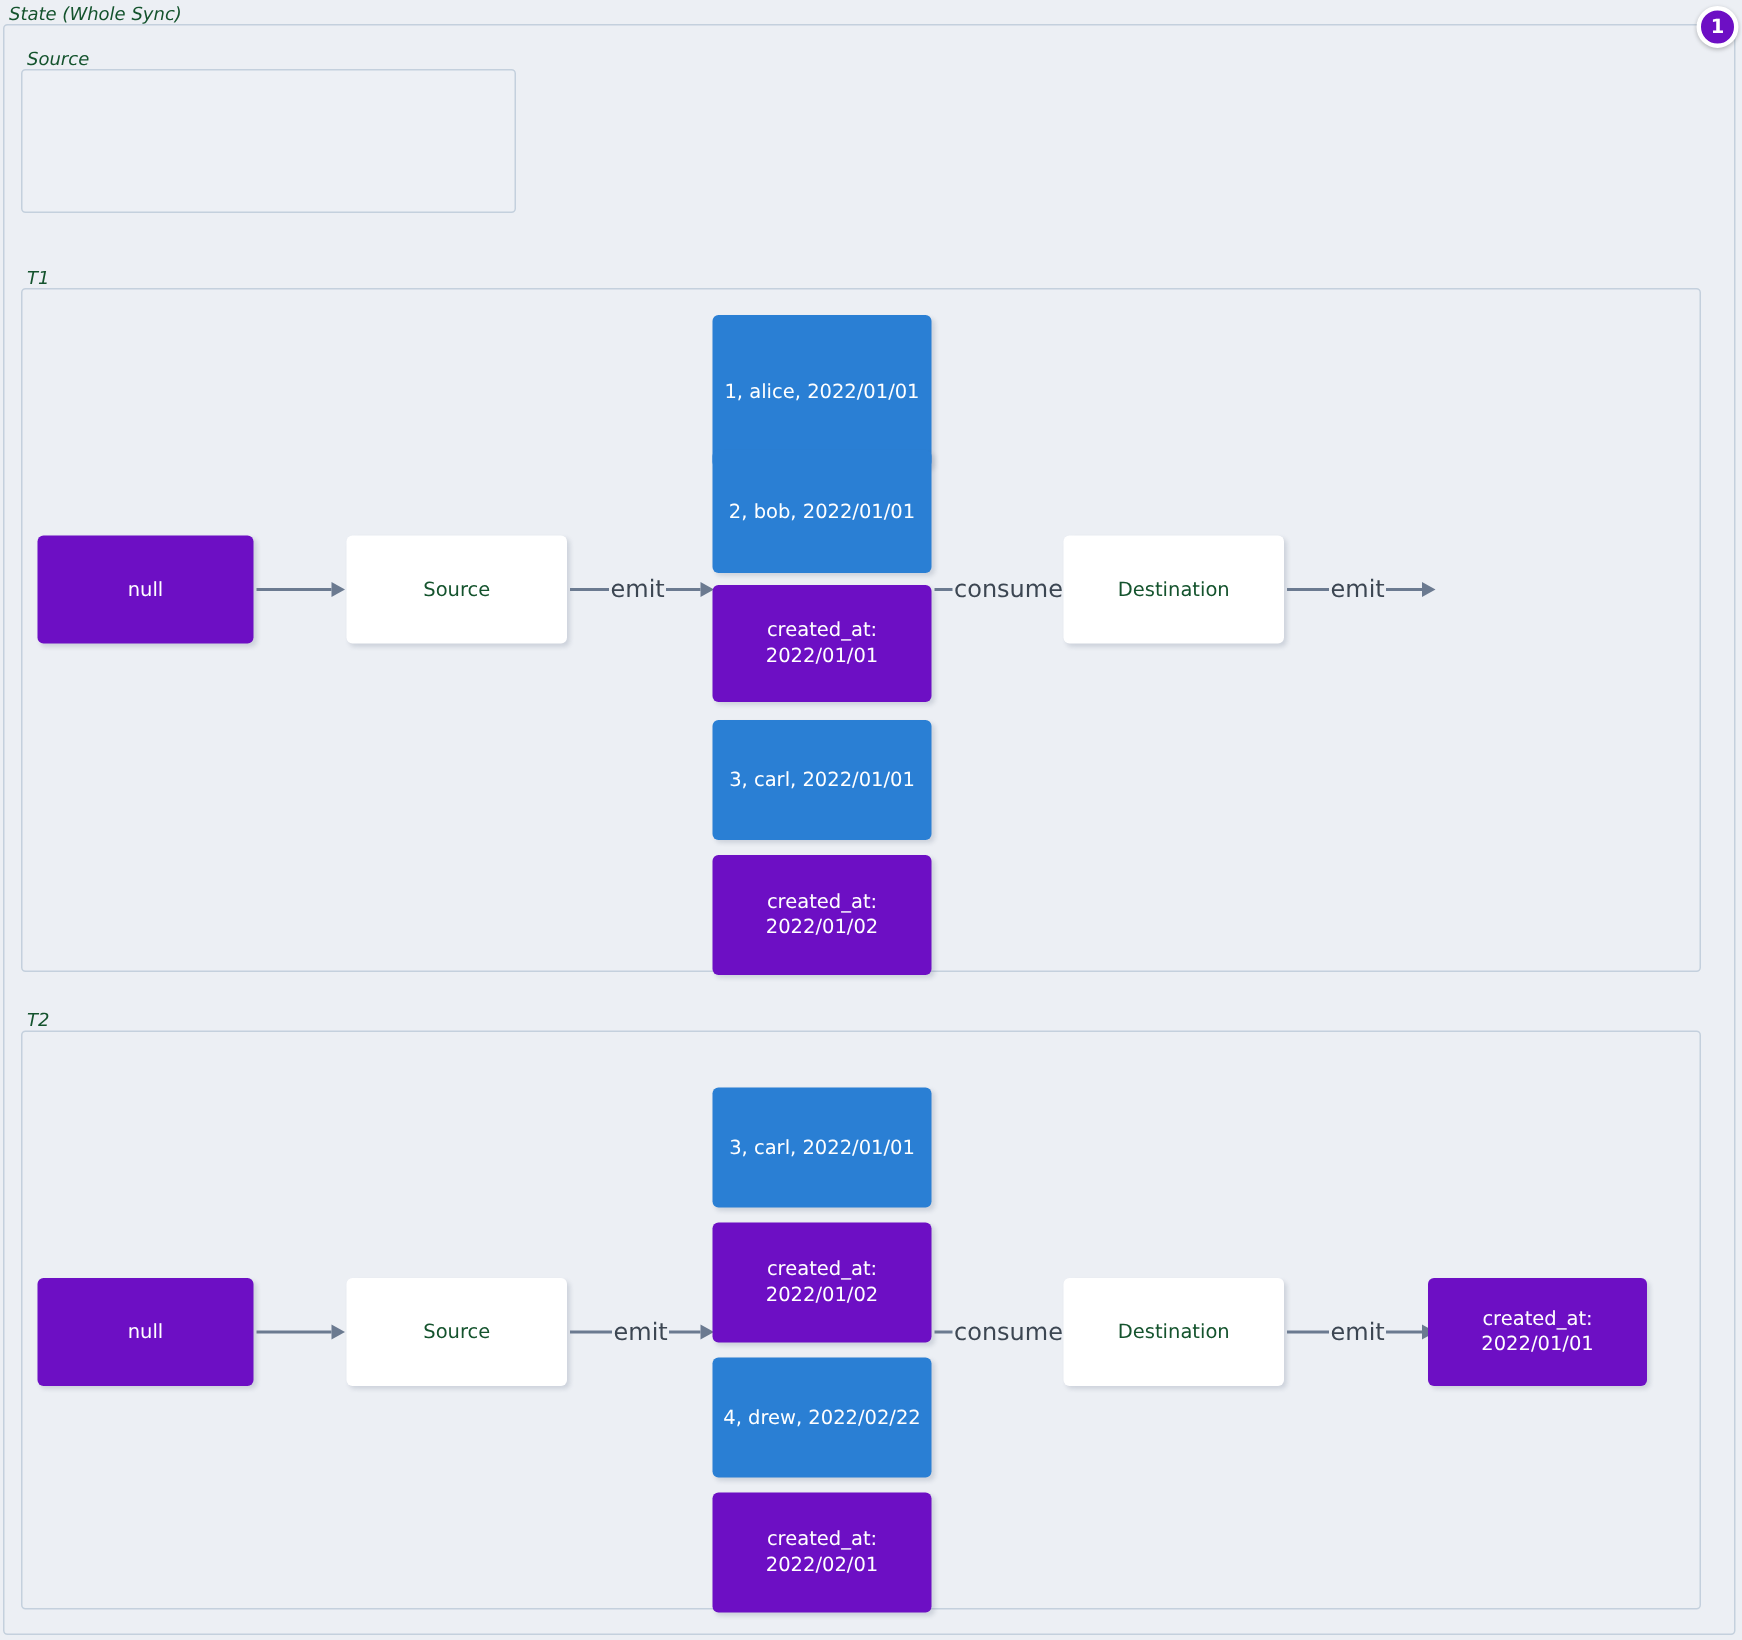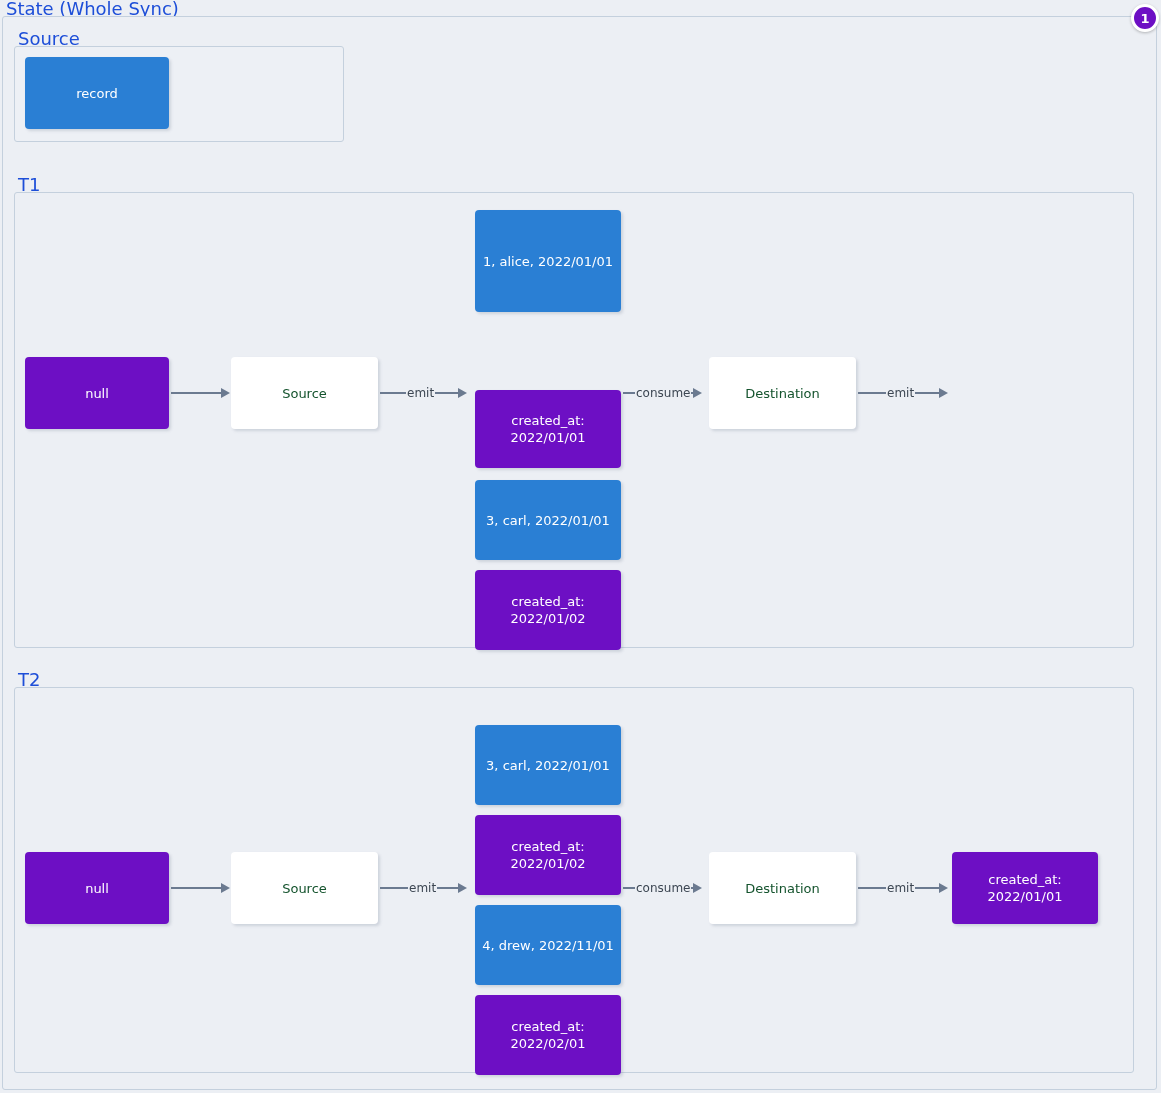--- a/index.html
+++ b/index.html
@@ -11,24 +11,25 @@
     overflow: hidden;
   }
 
   .canvas { position: relative; width: 1161px; height: 1093px; }
 
   
   .group { position: absolute; }
   .group > .group-label {
     position: absolute;
     top: 0; left: 4px;
-    font-size: 18px;
-    color: #1d4ed8;
+    font-size: 12px;
+    color: #14532d;
     line-height: 14px;
     white-space: nowrap;
+    font-style: italic;
   }
   .group > .group-body {
     position: absolute;
     left: 0; right: 0;
     top: 14px; bottom: 0;
     border: 1.4px solid #c4d0dd;
     border-radius: 3px;
     background: #eceff4;
   }
 
@@ -81,21 +82,21 @@
     flex: 0 0 auto;
   }
   .edge .arrow-head {
     width: 0; height: 0;
     border-top: 5.5px solid transparent;
     border-bottom: 5.5px solid transparent;
     border-left: 9px solid #6b7a90;
     flex: 0 0 auto;
   }
   .edge .edge-label {
-    font-size: 12px;
+    font-size: 16px;
     color: #3c4652;
     padding: 0 1px;
     line-height: 14px;
     white-space: nowrap;
   }
 
   
   #count-badge {
     position: absolute;
     top: 4px; right: 2px;
@@ -120,21 +121,20 @@
 
   <div class="group" id="root-group">
     <div class="group-label">State (Whole Sync)</div>
     <div class="group-body"></div>
   </div>
 
   <div class="group" id="legend-group">
     <div class="group-label">Source</div>
     <div class="group-body">
       <div class="legend-row">
-        <div class="node record">record</div>
       </div>
     </div>
   </div>
 
   <div class="group" id="t1-group">
     <div class="group-label">T1</div>
     <div class="group-body">
 
       <div class="node state" style="left:10px; top:164px; width:144px; height:72px;">null</div>
 
@@ -146,20 +146,21 @@
       <div class="node proc" style="left:216px; top:164px; width:147px; height:72px;">Source</div>
 
       <div class="edge" style="left:365px; top:191px;">
         <div class="line" style="width:26px;"></div>
         <div class="edge-label">emit</div>
         <div class="line" style="width:23px;"></div>
         <div class="arrow-head"></div>
       </div>
 
       <div class="node record" style="left:460px; top:17px;  width:146px; height:102px;">1, alice, 2022/01/01</div>
+      <div class="node record" style="left:460px; top:107px; width:146px; height:82px;">2, bob, 2022/01/01</div>
       <div class="node state" style="left:460px; top:197px; width:146px; height:78px;">created_at:
 2022/01/01</div>
       <div class="node record" style="left:460px; top:287px; width:146px; height:80px;">3, carl, 2022/01/01</div>
       <div class="node state" style="left:460px; top:377px; width:146px; height:80px;">created_at:
 2022/01/02</div>
 
       <div class="edge" style="left:608px; top:191px;">
         <div class="line" style="width:12px;"></div>
         <div class="edge-label">consume</div>
         <div class="line" style="width:2px;"></div>
@@ -194,21 +195,21 @@
       <div class="edge" style="left:365px; top:191px;">
         <div class="line" style="width:28px;"></div>
         <div class="edge-label">emit</div>
         <div class="line" style="width:21px;"></div>
         <div class="arrow-head"></div>
       </div>
 
       <div class="node record" style="left:460px; top:37px;  width:146px; height:80px;">3, carl, 2022/01/01</div>
       <div class="node state" style="left:460px; top:127px; width:146px; height:80px;">created_at:
 2022/01/02</div>
-      <div class="node record" style="left:460px; top:217px; width:146px; height:80px;">4, drew, 2022/11/01</div>
+      <div class="node record" style="left:460px; top:217px; width:146px; height:80px;">4, drew, 2022/02/22</div>
       <div class="node state" style="left:460px; top:307px; width:146px; height:80px;">created_at:
 2022/02/01</div>
 
       <div class="edge" style="left:608px; top:191px;">
         <div class="line" style="width:12px;"></div>
         <div class="edge-label">consume</div>
         <div class="line" style="width:2px;"></div>
         <div class="arrow-head"></div>
       </div>
 

